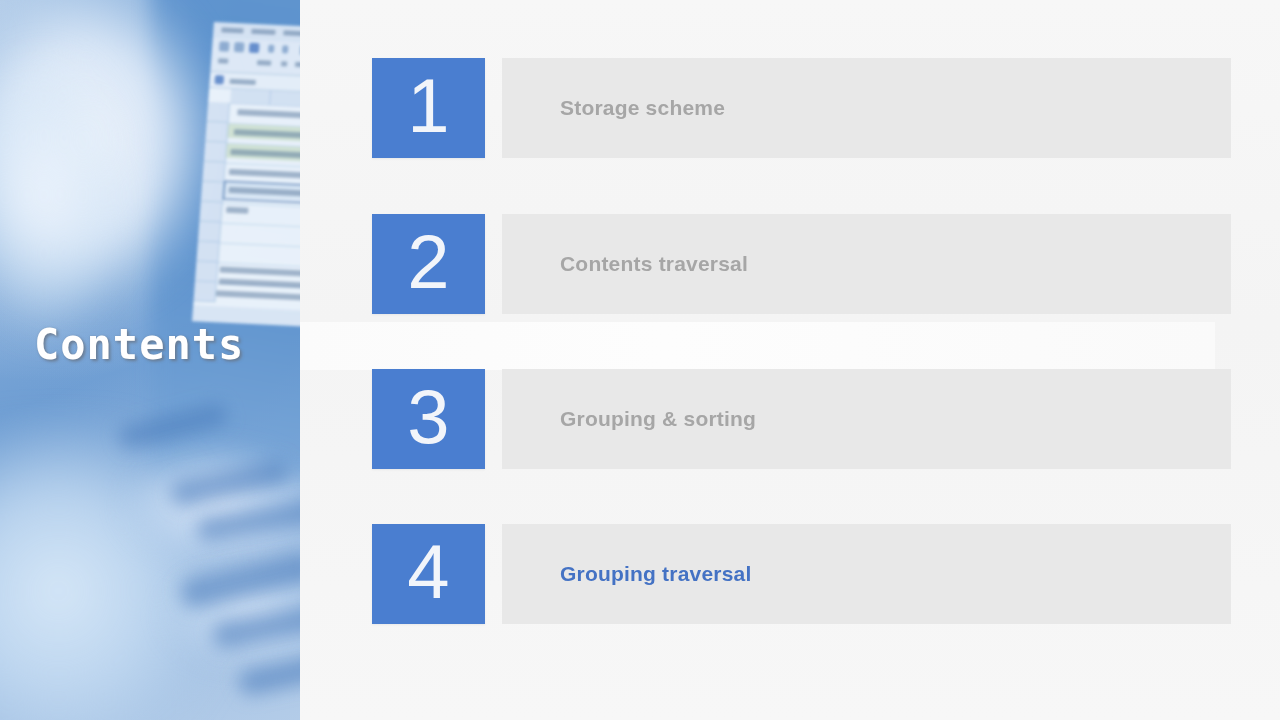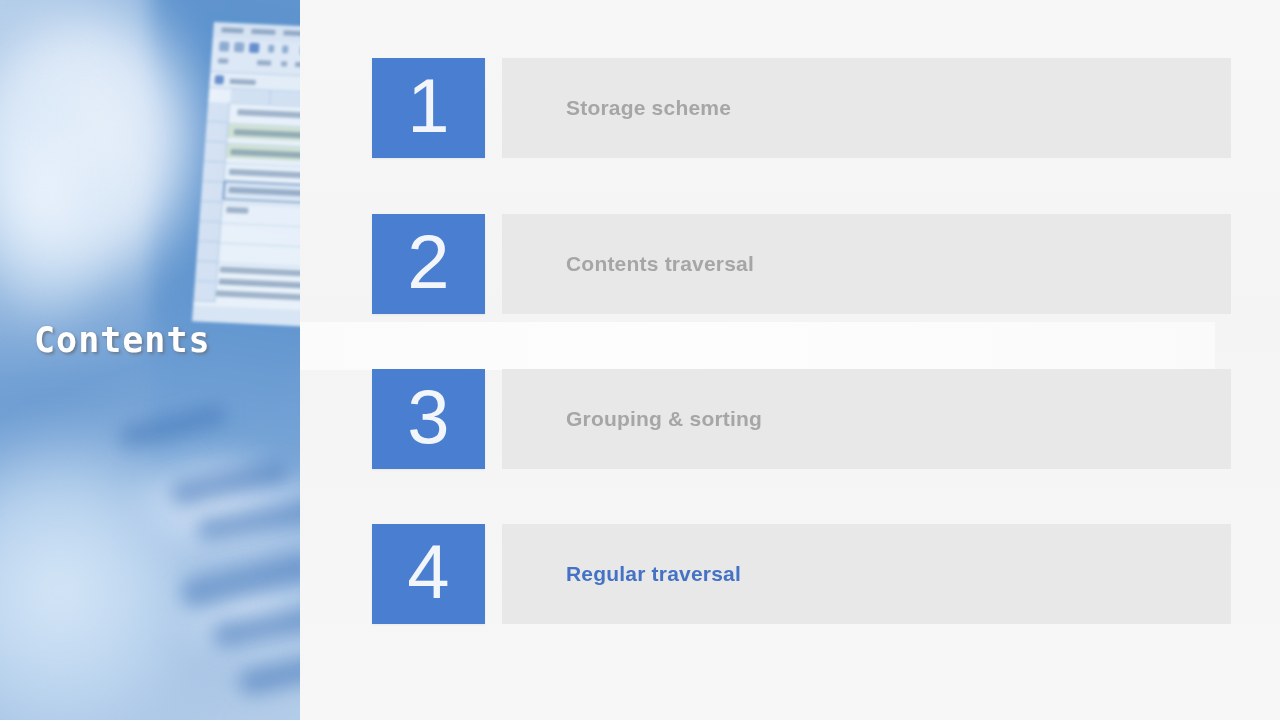--- a/index.html
+++ b/index.html
@@ -103,21 +103,21 @@
   .col-head { position:absolute; top:66px; height:14px; background:#dde8f6; border-right:1px solid rgba(165,195,225,.65); }
   .cell-txt { position:absolute; height:6px; background:rgba(85,115,150,.5); border-radius:1px; }
   .cell-green { position:absolute; height:14px; background:rgba(200,222,185,.6); }
   .cell-sel { position:absolute; border:1.5px solid rgba(40,85,150,.85); background:rgba(200,222,240,.35); }
   .grid-line { position:absolute; left:22px; right:0; height:1px; background:rgba(170,198,226,.55); }
 
   
   #contents-title {
     position:absolute; left:34px; top:320px;
     font-family:"DejaVu Sans Mono", monospace;
-    font-size:35px; font-weight:700; letter-spacing:1px;
+    font-size:42px; font-weight:700; letter-spacing:1px;
     color:#ffffff;
     text-shadow:2px 2px 3px rgba(105,120,140,.85), 0 0 2px rgba(120,140,165,.6);
     white-space:nowrap;
   }
 
   
   #rows { position:absolute; left:0; top:0; width:1280px; height:720px; }
   .row { position:absolute; left:372px; height:100px; }
   .num-box {
     position:absolute; left:0; top:0; width:113px; height:100px;
@@ -126,21 +126,21 @@
     box-shadow:0 1px 2px rgba(0,0,0,.06);
   }
   .num-box .digit {
     font-family:"Liberation Sans", sans-serif;
     font-size:76px; font-weight:300; color:#f2f5fa; line-height:1;
     letter-spacing:0; transform:translateY(-2px);
   }
   .label-bar {
     position:absolute; left:130px; top:0; width:729px; height:100px;
     background:#e8e8e8;
-    display:flex; align-items:center;padding-left:6px;
+    display:flex; align-items:center;
   }
   .label-text {
     margin-left:58px;
     font-size:21px; font-weight:700;
     color:#a6a6a6; letter-spacing:.2px;
   }
   .row.active .label-text { color:#4472c4; }
 </style>
 </head>
 <body>
@@ -271,18 +271,18 @@
       <div class="label-bar">
         <span class="label-text">Grouping &amp; sorting</span>
       </div>
     </div>
 
     <div class="row active" style="top:524px;">
       <div class="num-box">
         <span class="digit">4</span>
       </div>
       <div class="label-bar">
-        <span class="label-text">Regular traversal</span>
+        <span class="label-text">Grouping traversal</span>
       </div>
     </div>
 
   </div>
 </div>
 
 </body></html>

